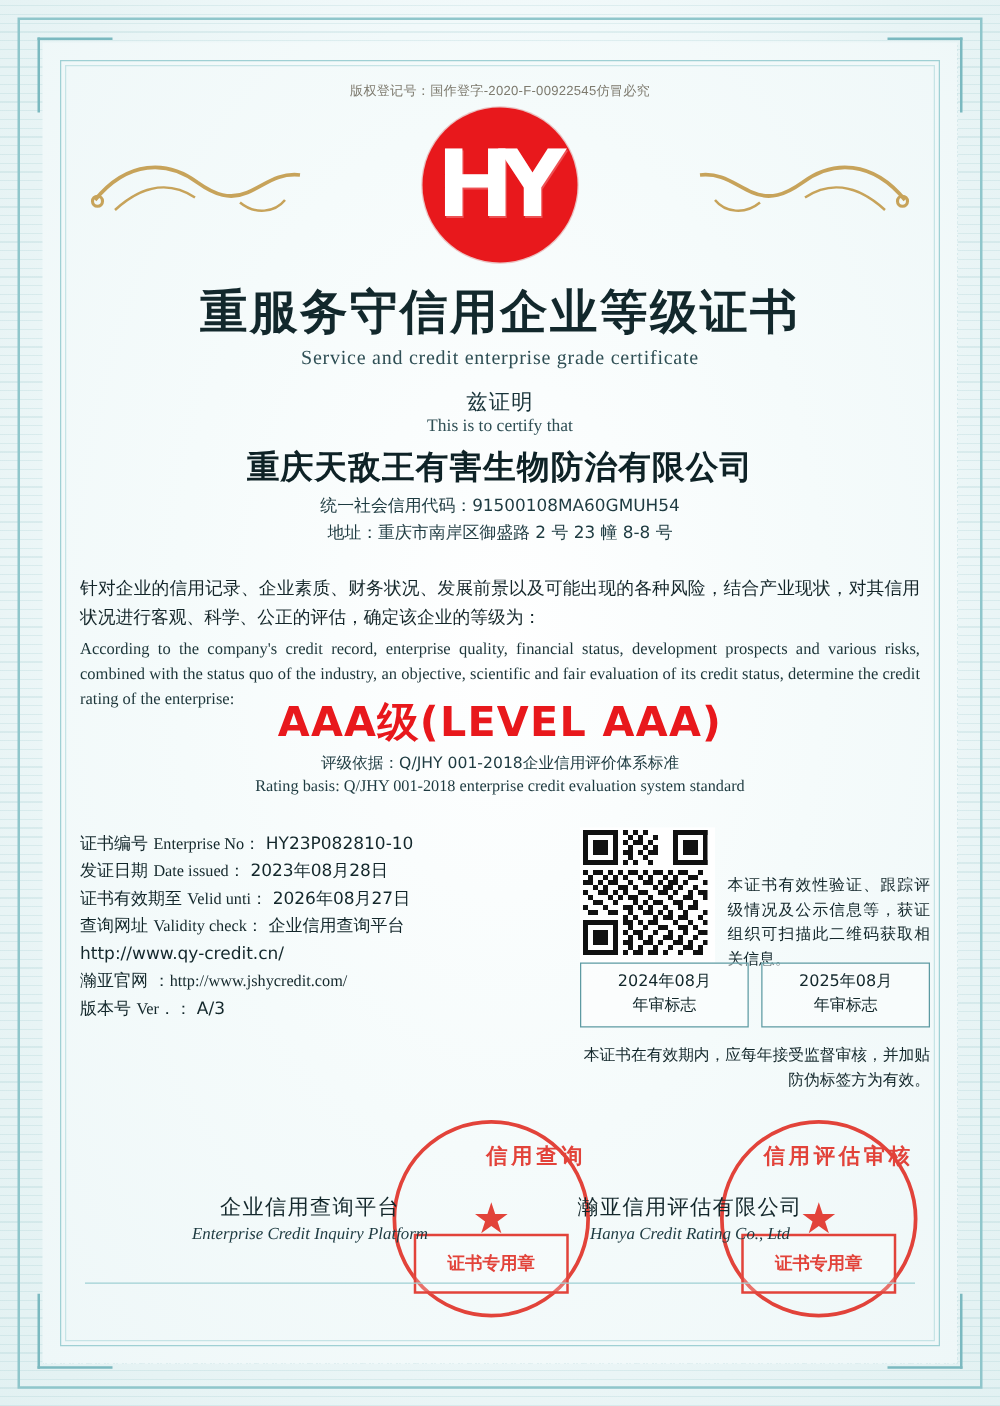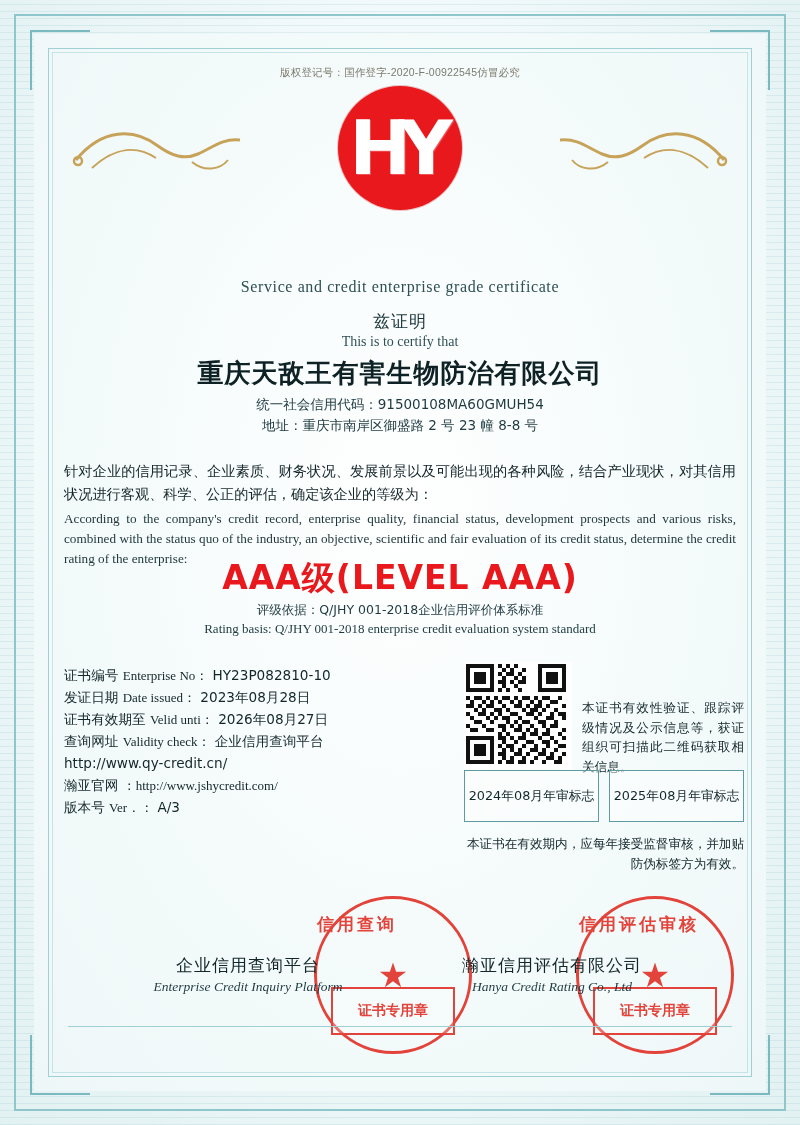--- a/index.html
+++ b/index.html
@@ -309,21 +309,21 @@
     left: 408px;
     width: 280px;
     display: flex;
     gap: 10px;
   }
   .year-box {
     flex: 1;
     border: 1px solid #5d9aa2;
     height: 50px;
     display: flex;
-    flex-direction: row;
+    flex-direction: column;
     align-items: center;
     justify-content: center;
     font-family: "DejaVu Sans", sans-serif;
     font-size: 12.8px;
     color: #12272b;
     line-height: 1.45;
     background: rgba(255,255,255,0.45);
   }
   .year-note {
     position: absolute;
@@ -359,21 +359,21 @@
     left: 50%; top: 50%;
     transform: translate(-50%,-50%);
     color: #e02a20;
     font-size: 34px;
     line-height: 34px;
   }
   .seal-arc {
     position: absolute;
     left: 0; top: 14px;
     width: 152px;
-    text-align: left;
+    text-align: right;
     color: #e02a20;
     font-family: "DejaVu Sans", sans-serif;
     font-size: 17px;
     font-weight: bold;
     letter-spacing: 3px;
   }
   .seal-band {
     position: absolute;
     left: 50%;
     transform: translateX(-50%);
@@ -459,20 +459,21 @@
         <path d="M196,40 C170,8 138,8 114,26 C100,36 88,40 74,34 C60,28 50,18 32,20" fill="none" stroke="#c7a35a" stroke-width="3"></path>
         <path d="M180,48 C156,26 134,26 116,38" fill="none" stroke="#c7a35a" stroke-width="2"></path>
         <circle cx="194" cy="41" r="4" fill="none" stroke="#c7a35a" stroke-width="2.5"></circle>
         <path d="M80,42 C68,52 52,50 44,40" fill="none" stroke="#c7a35a" stroke-width="2"></path>
       </svg>
       <div class="emblem">
         <span class="emblem-glyph">HY</span>
       </div>
     </div>
 
+    <div class="title-zh">重服务守信用企业等级证书</div>
     <div class="title-en">Service and credit enterprise grade certificate</div>
 
     <div class="certify-zh">兹证明</div>
     <div class="certify-en">This is to certify that</div>
 
     <div class="company-zh">重庆天敌王有害生物防治有限公司</div>
     <div class="company-code">统一社会信用代码：91500108MA60GMUH54</div>
     <div class="company-addr">地址：重庆市南岸区御盛路 2 号 23 幢 8-8 号</div>
 
     <div class="para">

